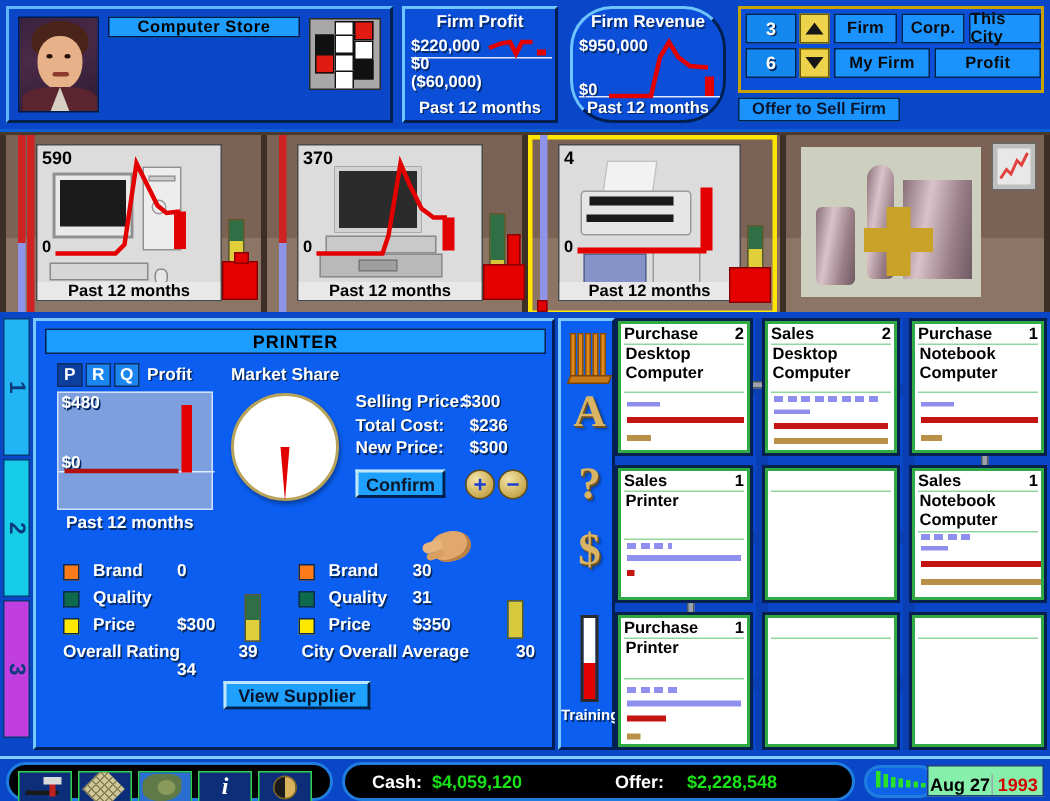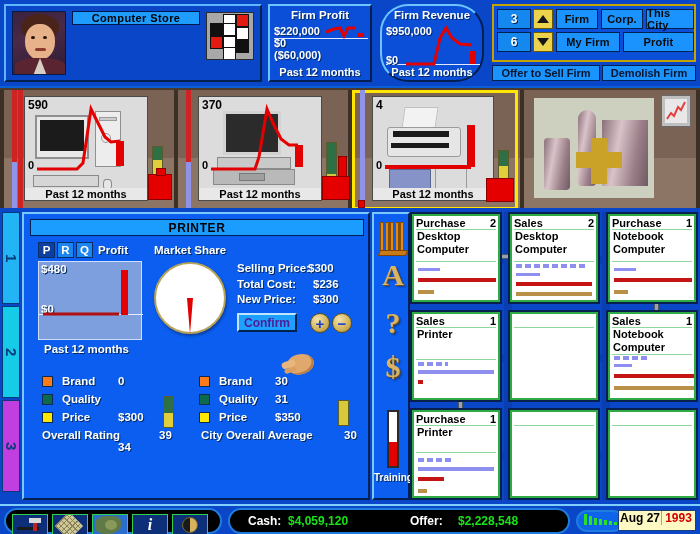--- a/index.html
+++ b/index.html
@@ -205,21 +205,21 @@
   .pie-slice{
     position:absolute; left:50%; top:50%;
     width:0;height:0;
     border-left:3px solid transparent; border-right:3px solid transparent;
     border-top:36px solid #e30000;
     transform:translateX(-50%);
   }
   .confirm-btn{
     position:absolute; width:60px; height:19px;
     background:#1ea0ff; border:2px solid; border-color:#bfe6ff #00204f #00204f #bfe6ff;
-    color:#4c1d95; font-size:12px; font-weight:bold;
+    color:#0f172a; font-size:12px; font-weight:bold;
     display:flex; align-items:center; justify-content:center;
   }
   .round-btn{
     position:absolute; width:20px; height:20px; border-radius:50%;
     background:radial-gradient(circle at 35% 30%,#f3e3a8,#c9a94e 70%,#8d7430);
     border:1px solid #5d4b18;
     display:flex; align-items:center; justify-content:center;
     color:#1a3fd0; font-size:15px; font-weight:bold; line-height:1;
   }
   .sw{ position:absolute; width:11px; height:11px; border:1px solid #0b2a55; }
@@ -304,22 +304,22 @@
   }
   .btn-ico{
     position:absolute; width:36px; height:22px; top:4px;
     background:#0d2f7a; border:1px solid #2fd24f; overflow:hidden;
   }
   .money{
     position:absolute; color:#ffffff; font-size:12px; font-weight:bold;
   }
   .datebox{
     position:absolute; right:4px; top:4px; width:78px; height:21px;
-    background:#fef9c3; border:1px solid #1f3f7a;
-    display:flex; align-items:flex-start;
+    background:#86efac; border:1px solid #1f3f7a;
+    display:flex; align-items:flex-end;
   }
   .date-m{ flex:1; text-align:center; color:#000; font-size:12px; font-weight:bold; }
   .date-y{ width:34px; text-align:center; color:#d40000; font-size:12px; font-weight:bold;
            border-left:1px solid #9aa; }
   .gauge{
     position:absolute; width:48px; height:22px; top:4px;
     background:#0f63e8; border:2px solid #1f7de0; border-radius:11px; overflow:hidden;
   }
   .gbar{ position:absolute; bottom:5px; width:3px; background:#29e028; }
 </style>
@@ -390,21 +390,20 @@
 
       <div class="spin-num" style="left:3px;top:26px;">6</div>
       <div class="spin-btn" style="left:39px;top:26px;">
           <i class="arr-dn"></i>
         </div>
       <div class="cbtn" style="left:62px;top:26px;width:64px;">My Firm</div>
       <div class="cbtn" style="left:129px;top:26px;width:71px;">Profit</div>
     </div>
 
     <div class="wide-btn" style="left:492px;top:65px;width:108px;">Offer to Sell Firm</div>
-    <div class="wide-btn" style="left:602px;top:65px;width:94px;">Demolish Firm</div>
   </div>
 
   <div class="shelf">
 
     <div class="bay-sep" style="left:0px;"></div>
     <div class="bay-sep" style="left:174px;"></div>
     <div class="bay-sep" style="left:348px;"></div>
     <div class="bay-sep" style="left:520px;"></div>
     <div class="bay-sep" style="left:696px;"></div>
 
@@ -565,20 +564,21 @@
       <div class="lbl-w" style="left:195px;top:197px;">Price</div>
       <div class="lbl-w" style="left:251px;top:197px;">$350</div>
 
       <div class="bar-vert" style="left:314px;top:186px;height:26px;background:linear-gradient(#d8c83c 0 100%);"></div>
 
       <div class="lbl-w" style="left:18px;top:215px;">Overall Rating</div>
       <div class="lbl-w" style="left:135px;top:215px;">39</div>
       <div class="lbl-w" style="left:177px;top:215px;">City Overall Average</div>
       <div class="lbl-w" style="left:320px;top:215px;">30</div>
 
+      <div class="vs-btn" style="left:125px;top:240px;">View Supplier</div>
     </div>
 
     <div class="iconcol">
       <div class="books">
         <div class="book" style="left:1px;"></div>
         <div class="book" style="left:6px;"></div>
         <div class="book" style="left:11px;"></div>
         <div class="book" style="left:16px;"></div>
         <div class="book" style="left:21px;"></div>
         <div class="books-base"></div>

